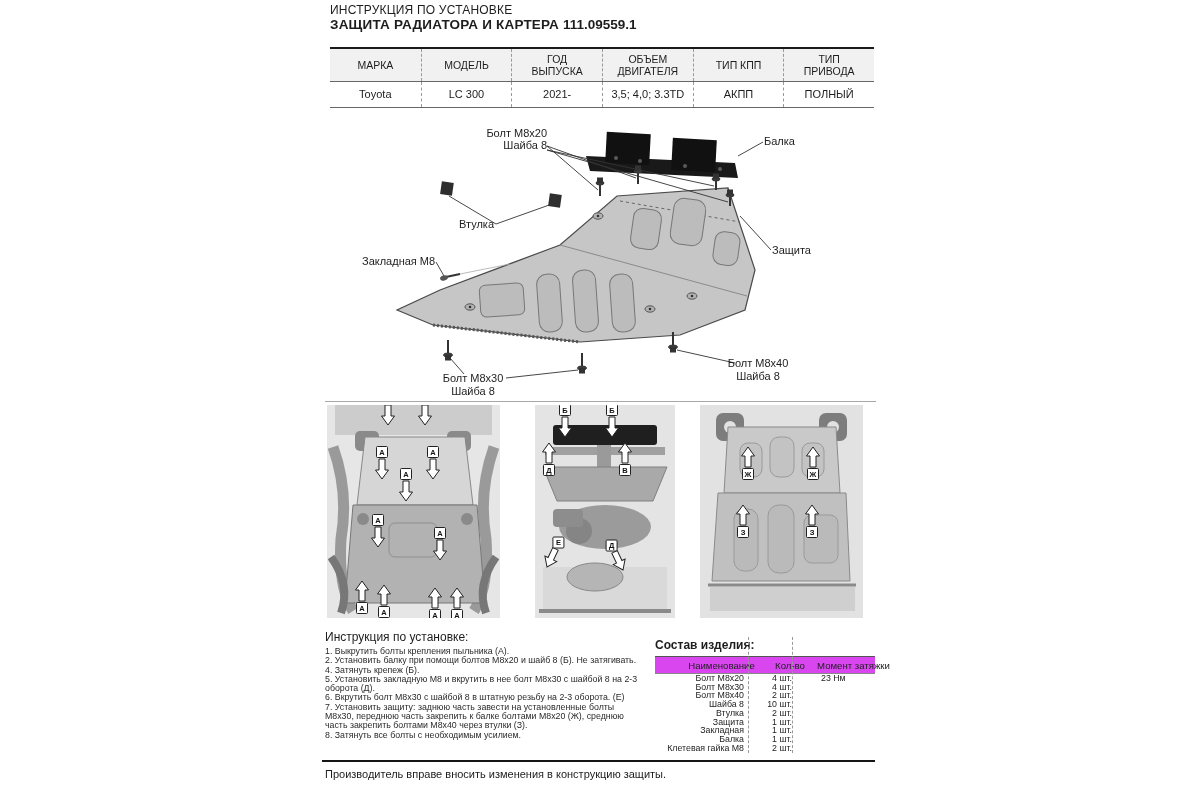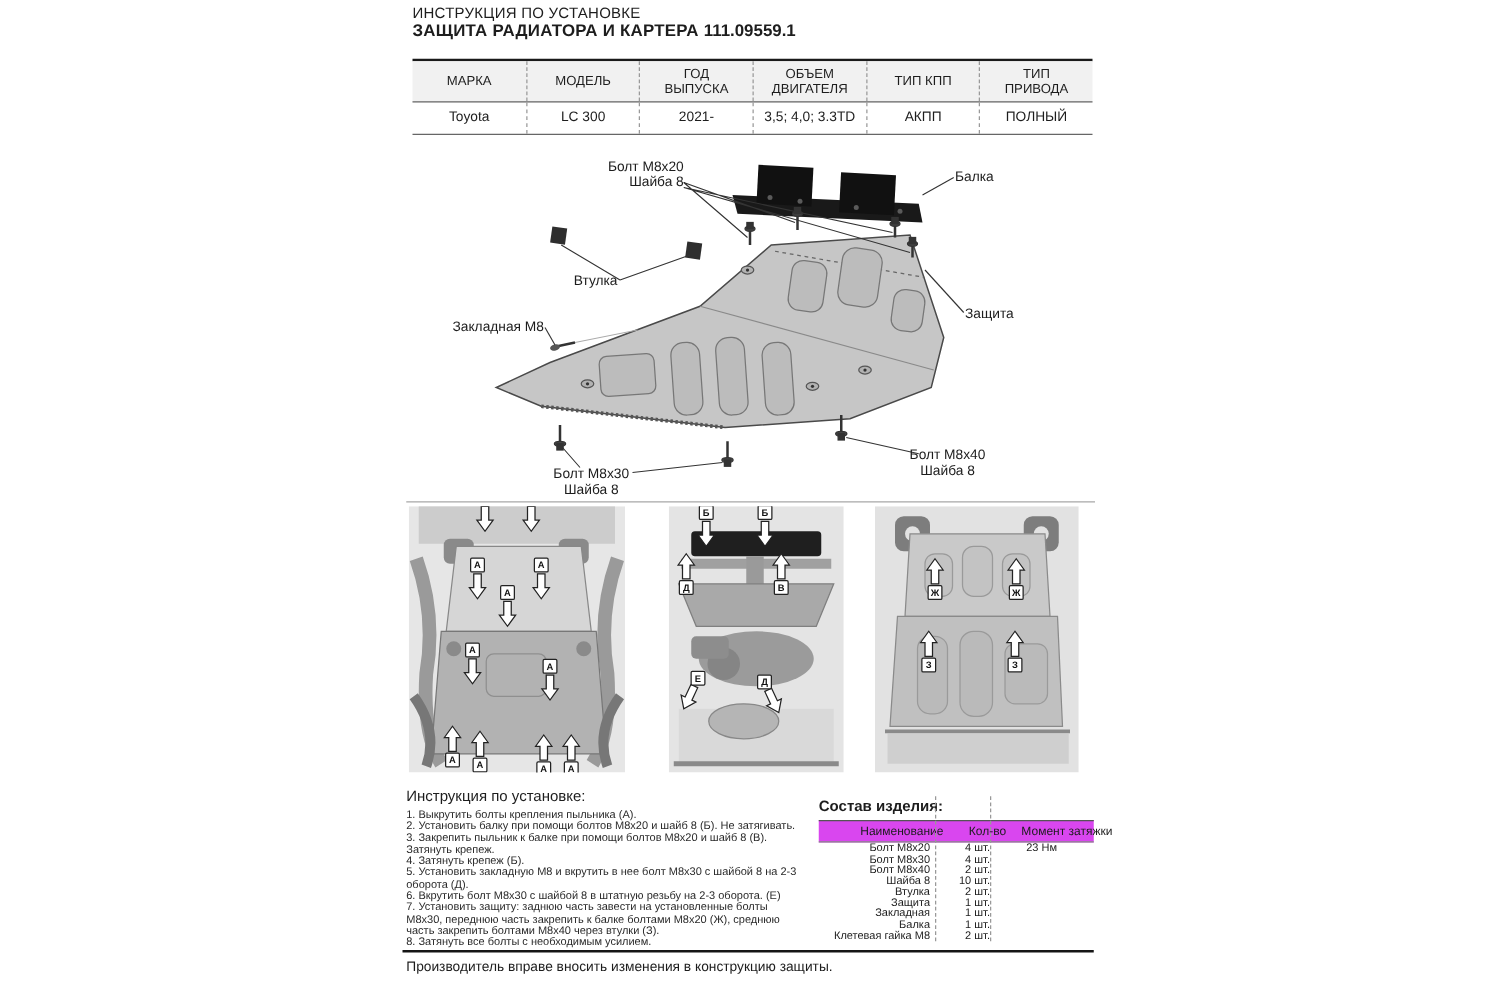--- a/index.html
+++ b/index.html
@@ -351,21 +351,20 @@
         <text x="112" y="129.8" text-anchor="middle" font-size="7.5" font-weight="bold" fill="#111">З</text>
       </g>
     </g>
 </svg>
 
 <div class="abs" id="instructions">
   <div id="instructions-title">Инструкция по установке:</div>
   <div id="steps">
       <div class="step">1. Выкрутить болты крепления пыльника (А).</div>
       <div class="step">2. Установить балку при помощи болтов М8х20 и шайб 8 (Б). Не затягивать.</div>
-      <div class="step">3. Закрепить пыльник к балке при помощи болтов М8х20 и шайб 8 (В). Затянуть крепеж.</div>
       <div class="step">4. Затянуть крепеж (Б).</div>
       <div class="step">5. Установить закладную М8 и вкрутить в нее болт М8х30 с шайбой 8 на 2-3 оборота (Д).</div>
       <div class="step">6. Вкрутить болт М8х30 с шайбой 8 в штатную резьбу на 2-3 оборота. (Е)</div>
       <div class="step">7. Установить защиту: заднюю часть завести на установленные болты М8х30, переднюю часть закрепить к балке болтами М8х20 (Ж), среднюю часть закрепить болтами М8х40 через втулки (З).</div>
       <div class="step">8. Затянуть все болты с необходимым усилием.</div>
     </div>
 </div>
 
 <div class="abs" id="parts-title">Состав изделия:</div>
 <div class="abs" id="parts">

